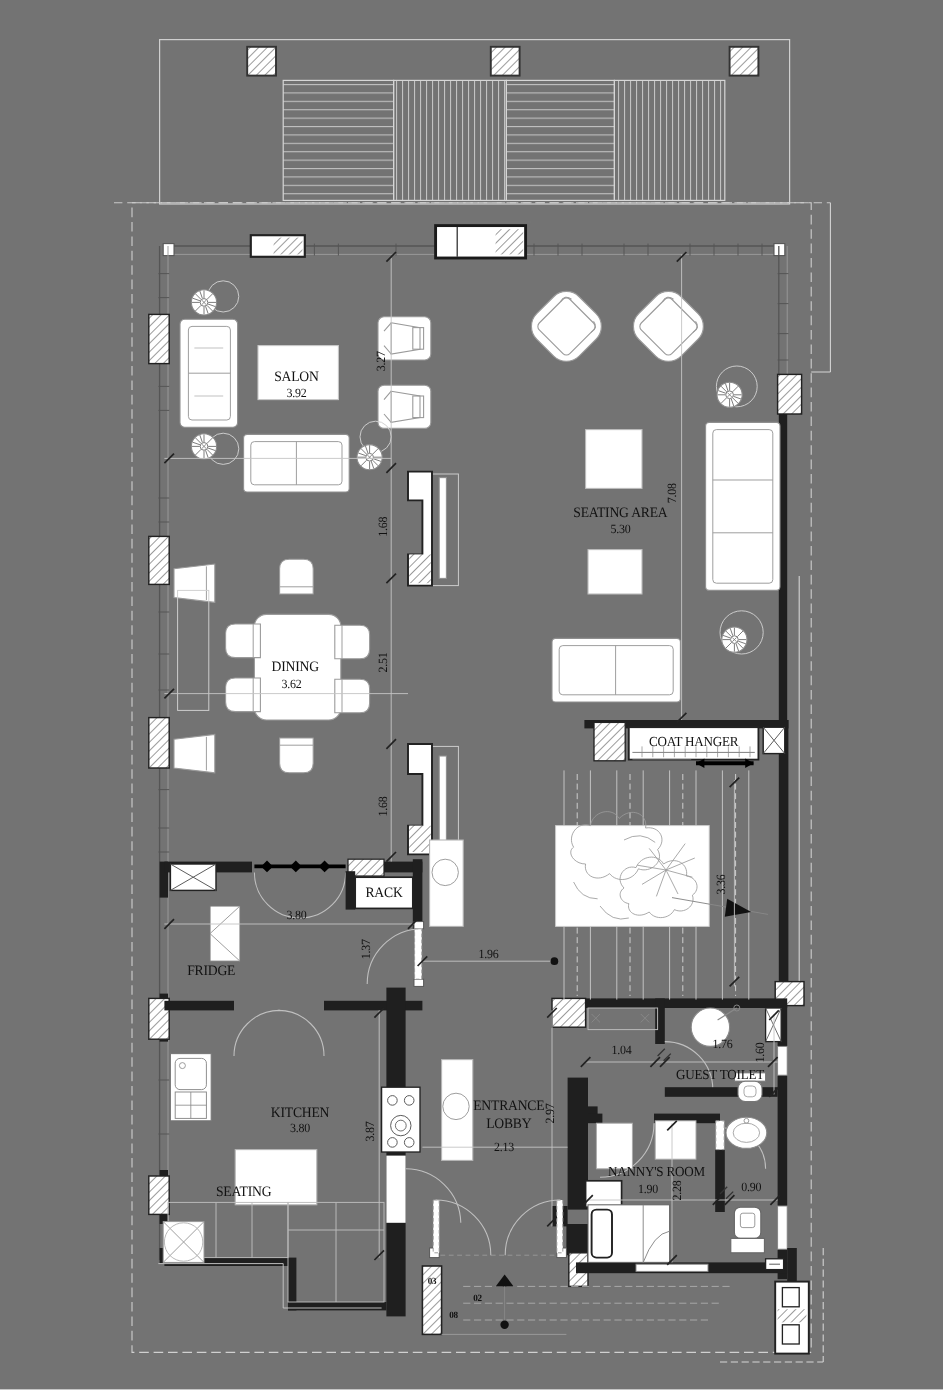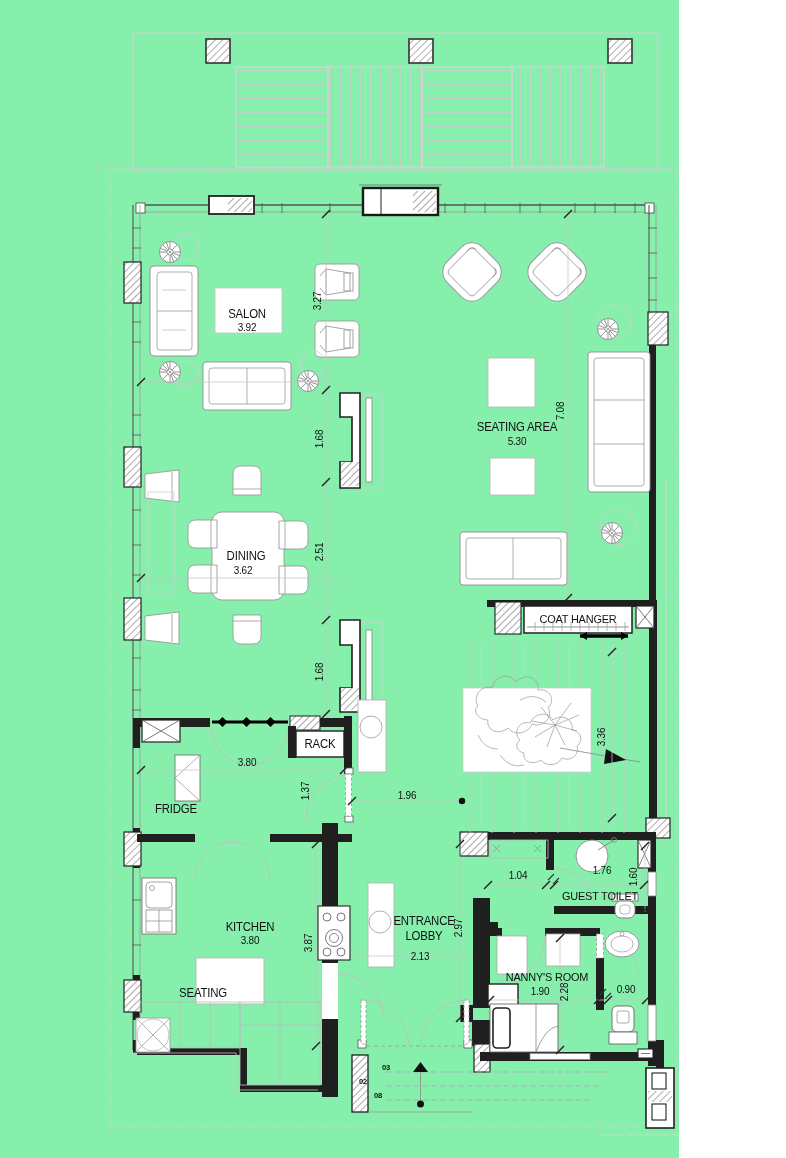--- a/index.html
+++ b/index.html
@@ -1,17 +1,17 @@
 <!DOCTYPE html>
 <html><head>
 <meta charset="utf-8">
 <style>
   html,body{margin:0;padding:0;background:#fff;}
-  #plan{position:relative;width:679px;height:1158px;background:#86efac;overflow:hidden;
-        font-family:Liberation Sans, sans-serif;}
+  #plan{position:relative;width:786px;height:1158px;background:#737373;overflow:hidden;
+        font-family:Liberation Serif, serif;}
   #plan svg{position:absolute;left:0;top:0;}
   .lbl{position:absolute;transform:translate(-50%,-50%) scaleX(.95);
        font-size:12px;color:#111;white-space:nowrap;letter-spacing:-.2px;line-height:1.25;}
   .lbl.dim{font-size:10.5px;}
   .lbl.rot{transform:translate(-50%,-50%) rotate(-90deg) scaleX(.95);}
   .lbl.wrap{white-space:normal;width:80px;text-align:center;}
   .lbl.tiny{font-size:8px;font-weight:bold;}
   .lbl.up{font-size:9px;}
 </style>
 </head>
@@ -486,17 +486,17 @@
   <div class="lbl dim" style="left:420px;top:957px">2.13</div>
   <div class="lbl dim rot" style="left:459px;top:928px">2.97</div>
 
   <div class="lbl" style="left:547px;top:977px;font-size:11.5px">NANNY'S ROOM</div>
   <div class="lbl dim" style="left:540px;top:992px">1.90</div>
   <div class="lbl dim rot" style="left:565px;top:992px">2.28</div>
   <div class="lbl dim" style="left:626px;top:990px">0.90</div>
 
   <div class="lbl" style="left:203px;top:993px">SEATING</div>
 
-  <div class="lbl tiny" style="left:386px;top:1068px">03</div>
-  <div class="lbl tiny" style="left:363px;top:1082px">02</div>
+  <div class="lbl tiny" style="left:360px;top:1068px">03</div>
+  <div class="lbl tiny" style="left:398px;top:1082px">02</div>
   <div class="lbl tiny" style="left:378px;top:1096px">08</div>
   <div class="lbl up" style="left:421px;top:1176px">UP</div>
 </div>
 
 </body></html>

